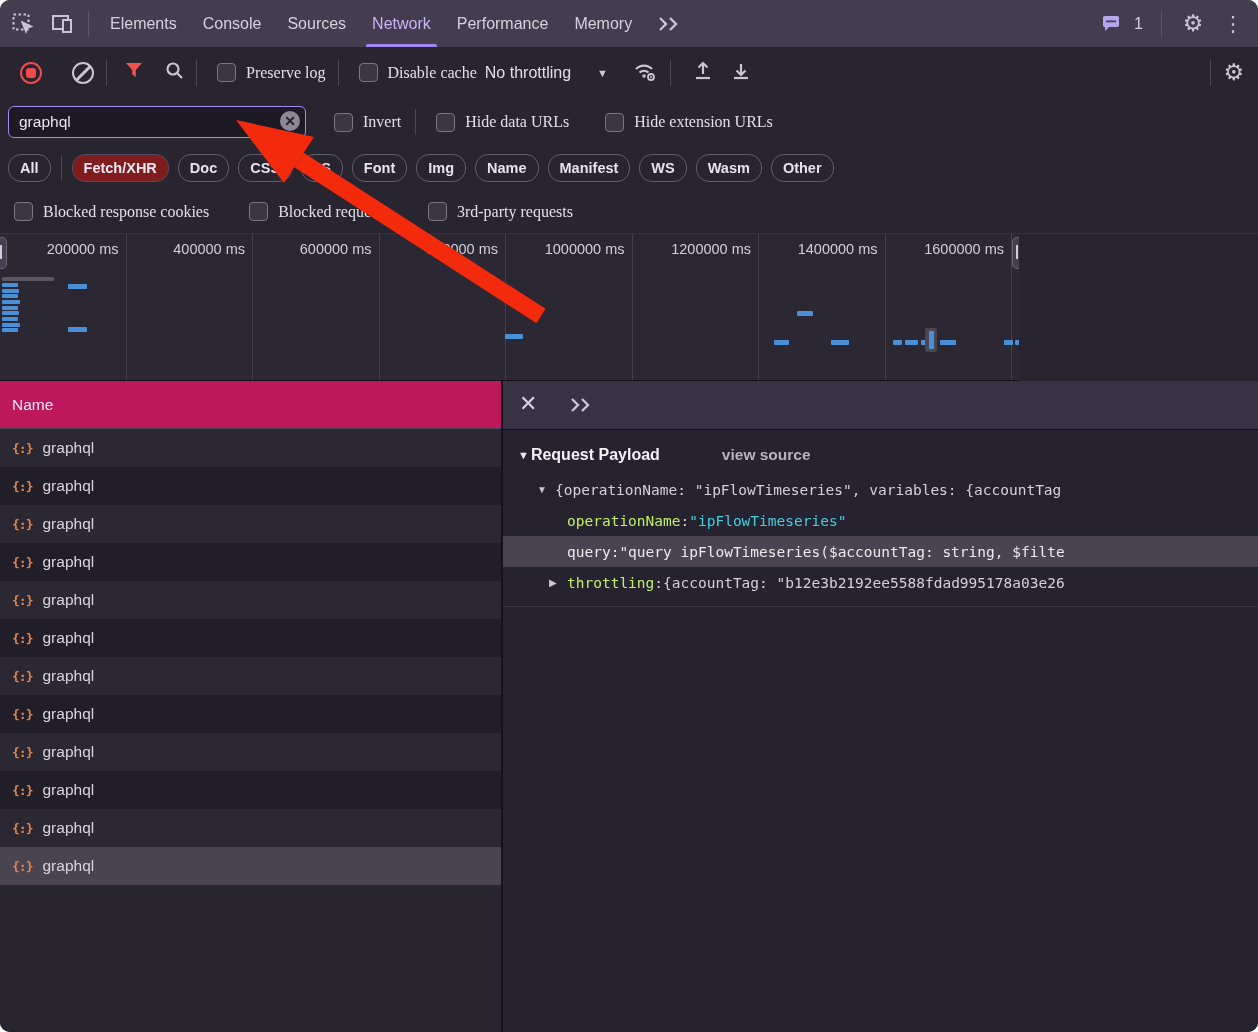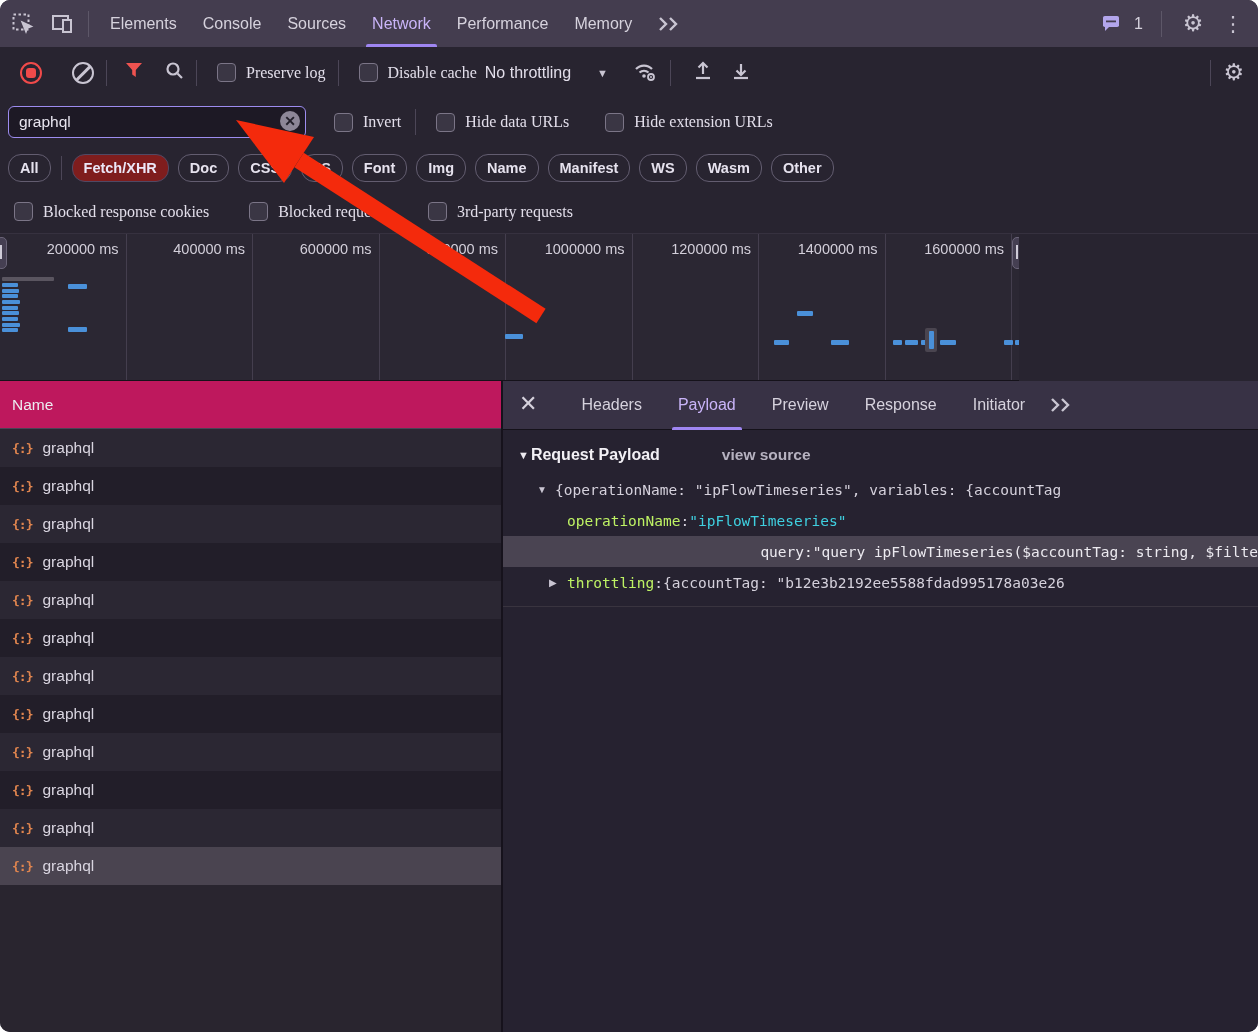--- a/index.html
+++ b/index.html
@@ -338,27 +338,20 @@
           <span class="json-icon">{:}</span>
           <span>graphql</span>
         </div>
       </div>
   </div>
   <div id="pane-divider" class="abs"></div>
 
   <div id="rightpane" class="abs">
     <div id="detail-tabs">
       <span id="detail-close">✕</span>
-      <div id="detail-tab-list" style="display:flex;align-items:center;">
-          <div class="dtab">Headers</div>
-          <div class="dtab active">Payload</div>
-          <div class="dtab">Preview</div>
-          <div class="dtab">Response</div>
-          <div class="dtab">Initiator</div>
-        </div>
       <span class="dtab" style="margin-left:6px;">
         <svg width="24" height="16" viewBox="0 0 24 16">
             <polyline points="3,2 9,8 3,14" fill="none" stroke="#c9c5d2" stroke-width="2.4"></polyline>
             <polyline points="13,2 19,8 13,14" fill="none" stroke="#c9c5d2" stroke-width="2.4"></polyline>
           </svg>
       </span>
     </div>
     <div id="payload-head">
       <span id="payload-tri">▼</span>
       <span id="payload-title">Request Payload</span>
@@ -367,21 +360,21 @@
     <div id="payload-lines">
         <div class="pline" style="padding-left: 34px;">
           <span class="tri">▼</span>
           <span class="seg-plain">{operationName: "ipFlowTimeseries", variables: {accountTag</span>
         </div>
         <div class="pline" style="padding-left: 64px;">
           <span class="seg-key">operationName</span>
           <span class="seg-plain">: </span>
           <span class="seg-string">"ipFlowTimeseries"</span>
         </div>
-        <div class="pline selected" style="padding-left: 64px; justify-content: flex-end;">
+        <div class="pline selected" style="padding-left: 64px;">
           <span class="seg-plain-light">query</span>
           <span class="seg-plain-light">: </span>
           <span class="seg-plain-light">"query ipFlowTimeseries($accountTag: string, $filte</span>
         </div>
         <div class="pline" style="padding-left: 46px;">
           <span class="tri">▶</span>
           <span class="seg-key">throttling</span>
           <span class="seg-plain">: </span>
           <span class="seg-plain">{accountTag: "b12e3b2192ee5588fdad995178a03e26</span>
         </div>

